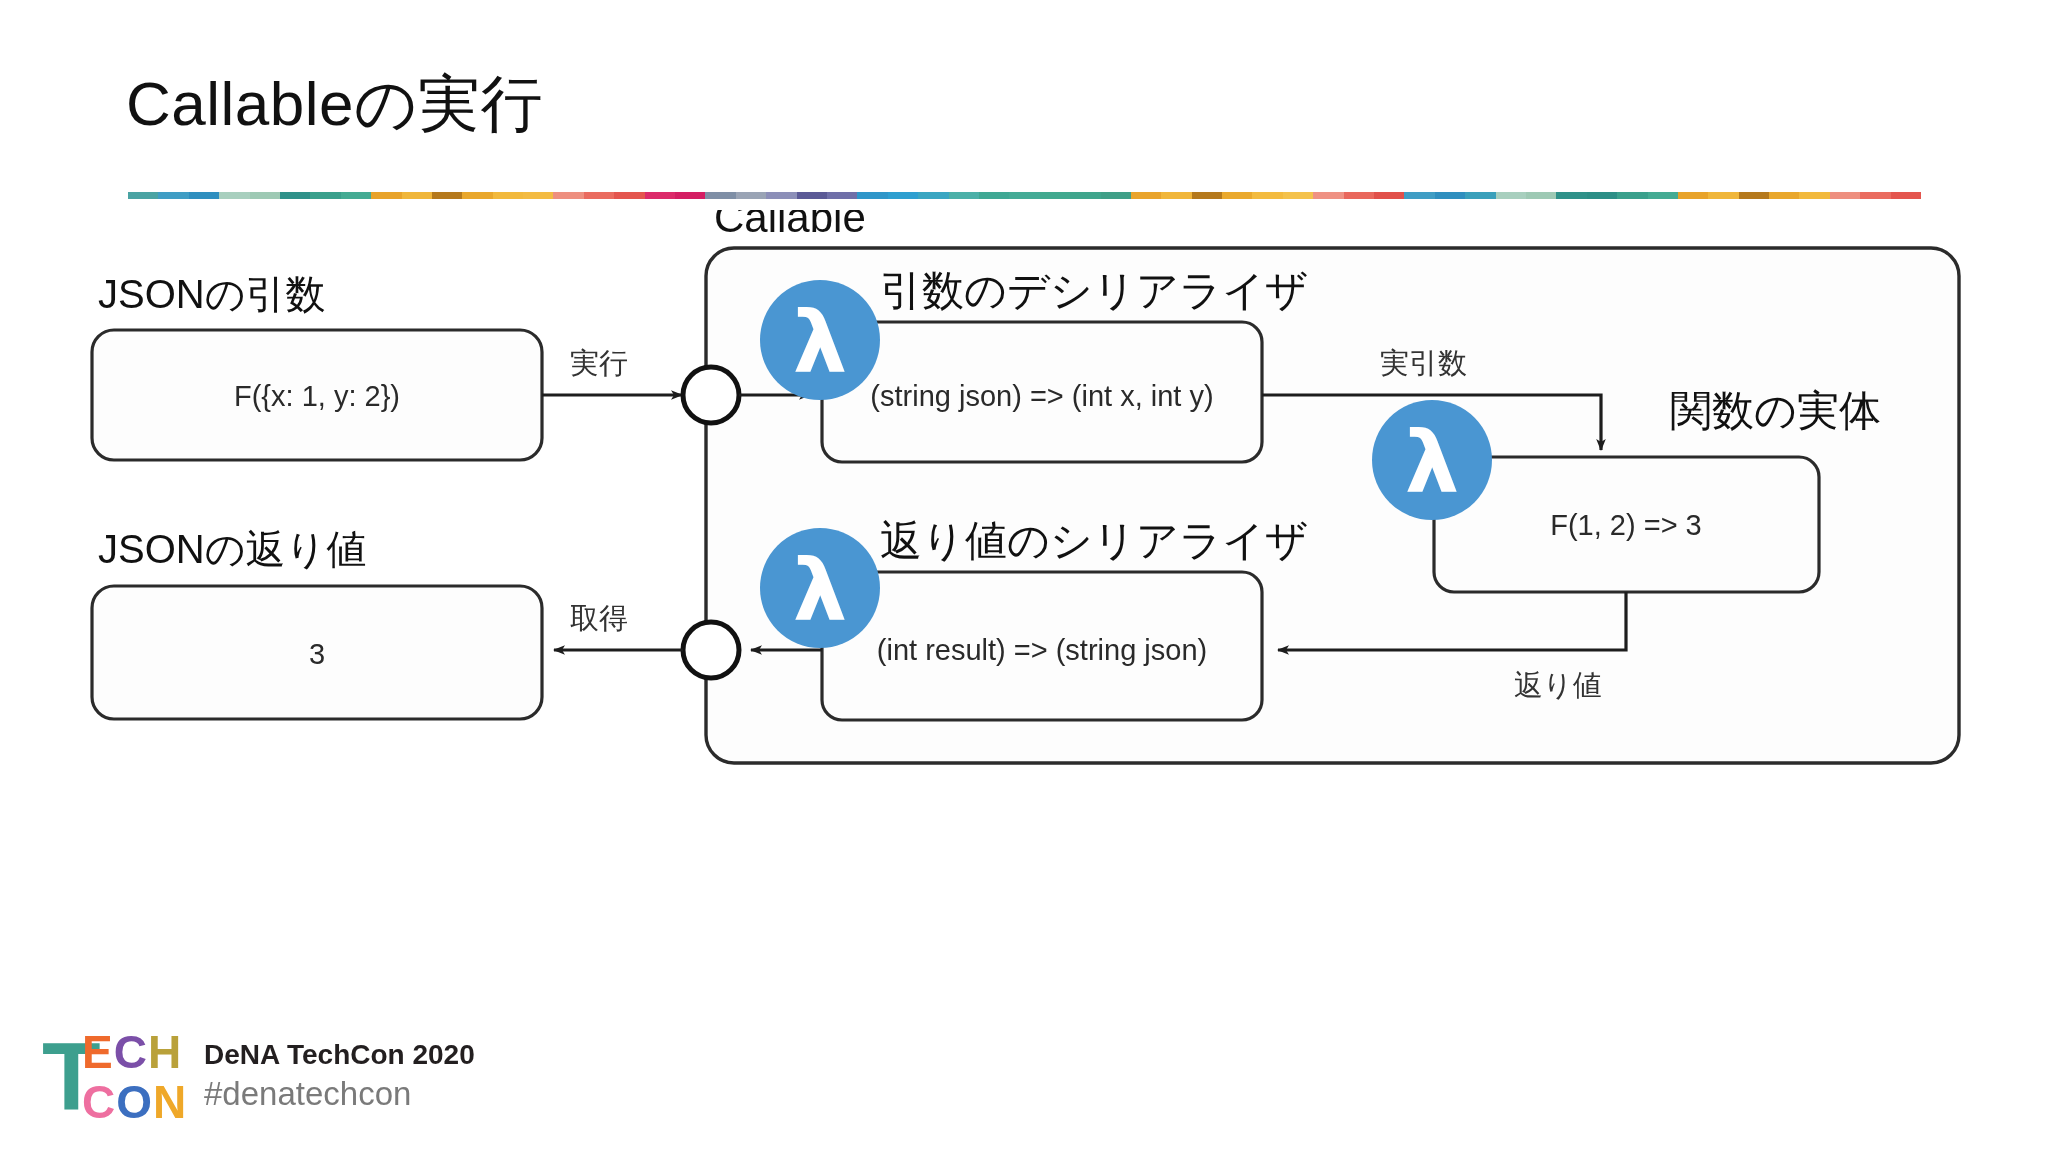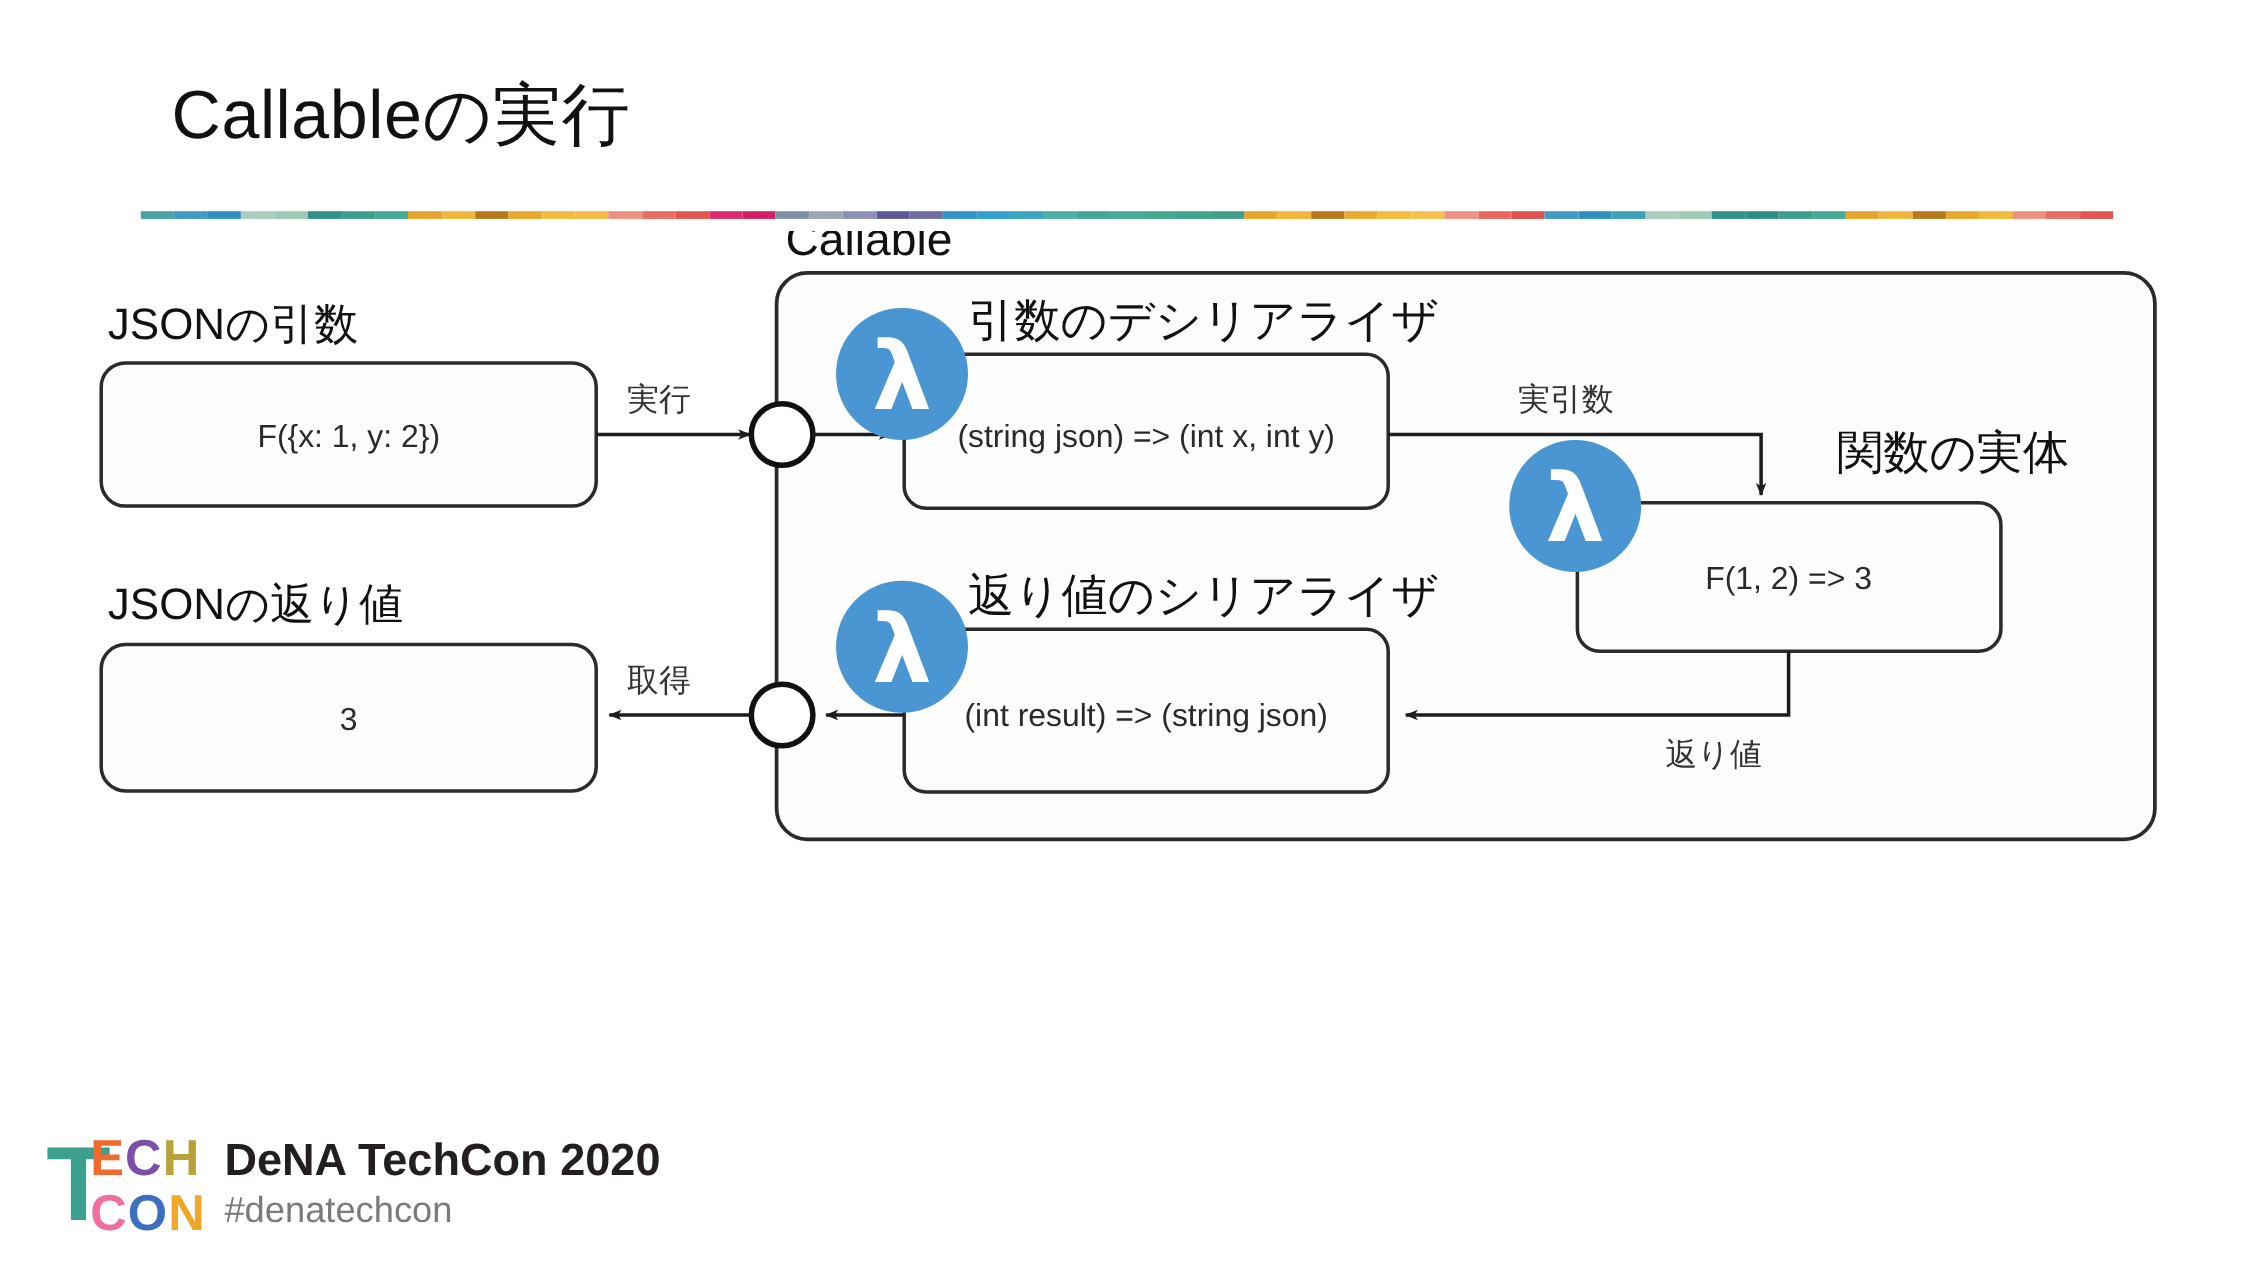--- a/index.html
+++ b/index.html
@@ -12,21 +12,21 @@
     height: 1152px;
     position: relative;
     overflow: hidden;
     font-family: "Liberation Sans", "DejaVu Sans", sans-serif;
     color: #1a1a1a;
   }
 
   
   #slide-title {
     position: absolute;
-    left: 156px;
+    left: 126px;
     top: 62px;
     font-size: 62px;
     font-weight: 400;
     letter-spacing: 0.5px;
     color: #111111;
     white-space: nowrap;
   }
 
   
   #divider {
@@ -86,21 +86,21 @@
     font-weight: 700;
     font-family: "Liberation Sans", "DejaVu Sans", sans-serif;
   }
   #footer-text {
     margin-left: 14px;
     display: flex;
     flex-direction: column;
     justify-content: center;
   }
   #footer-title {
-    font-size: 41px;
+    font-size: 28px;
     font-weight: 700;
     color: #231f20;
     line-height: 1.05;
     letter-spacing: 0px;
   }
   #footer-tag {
     font-size: 33px;
     font-weight: 400;
     color: #7a7a7a;
     line-height: 1.25;

